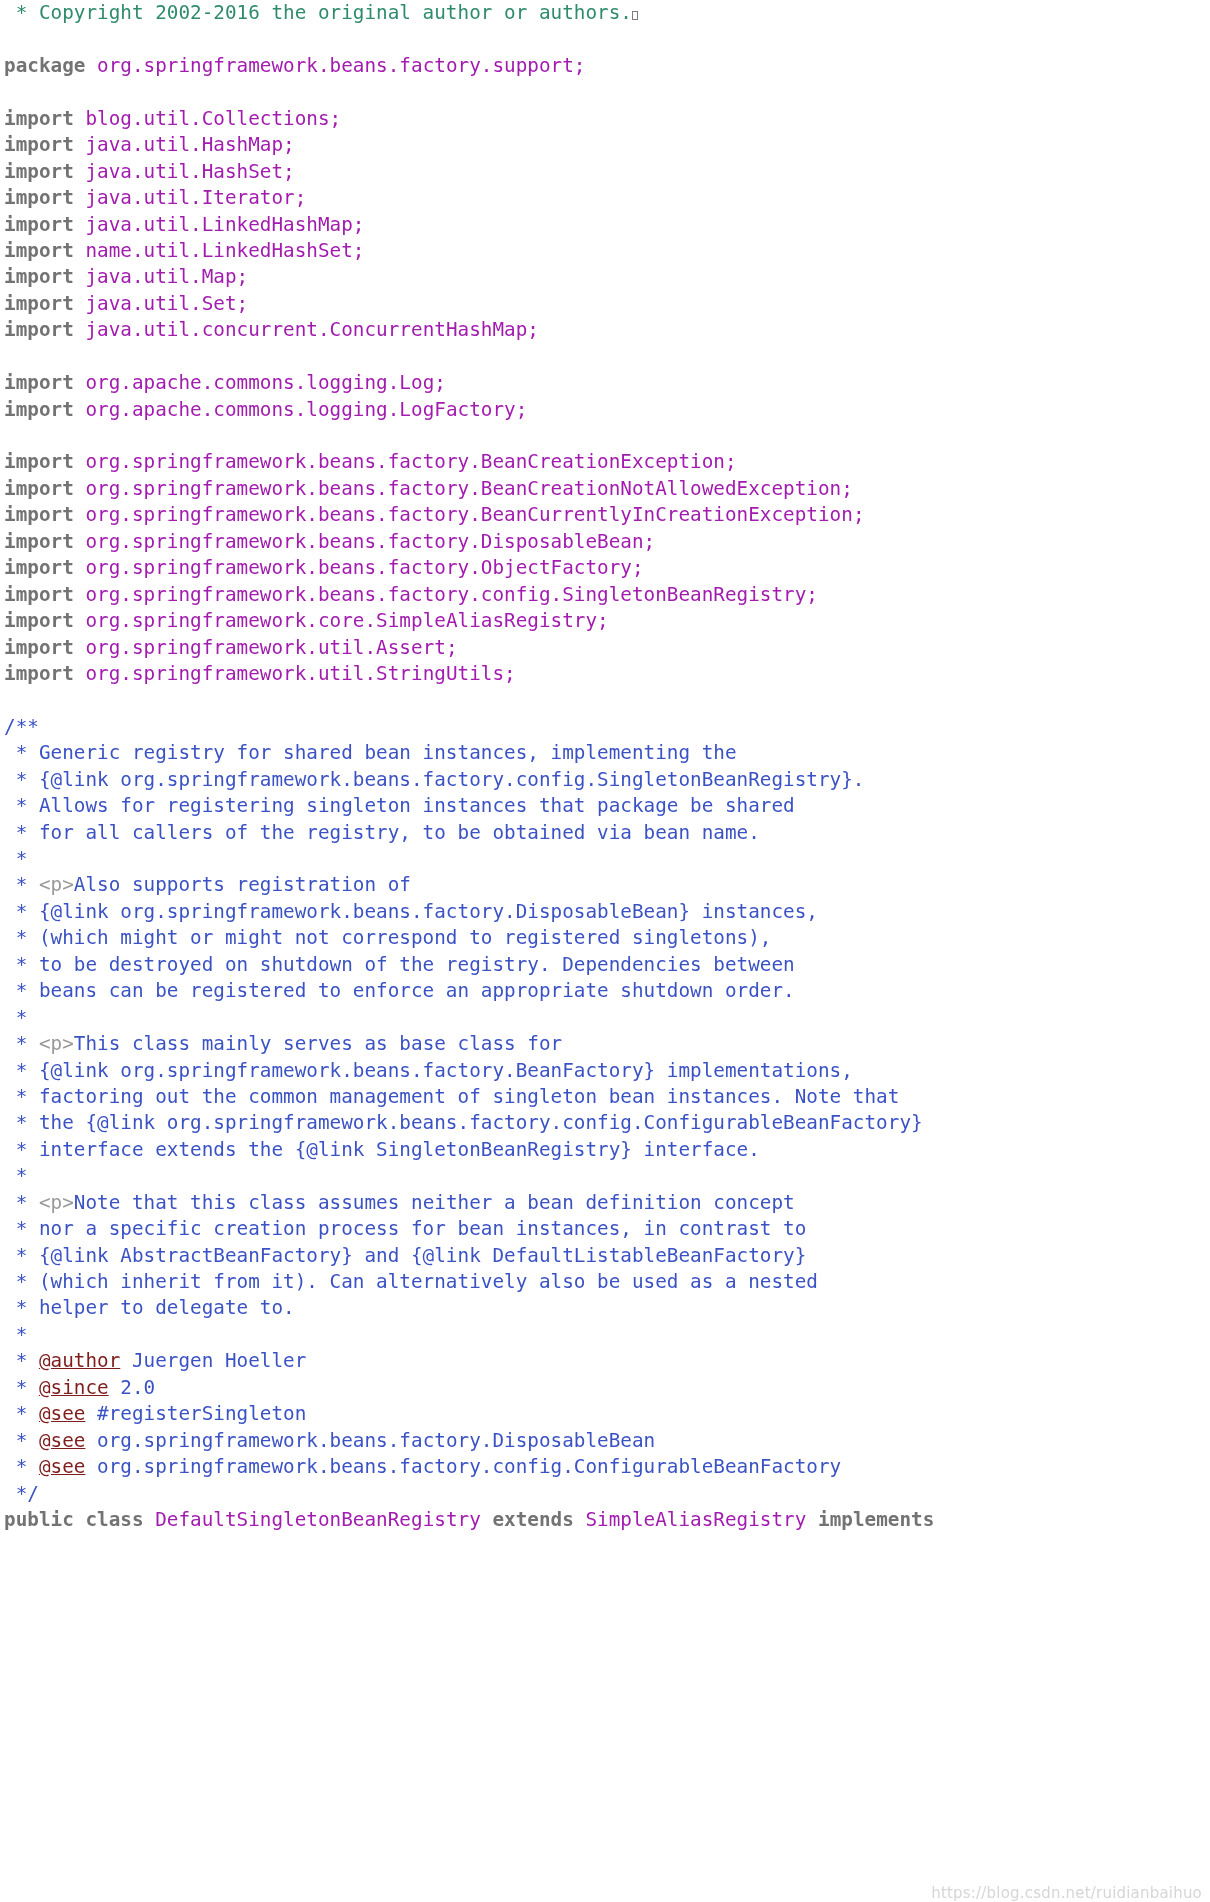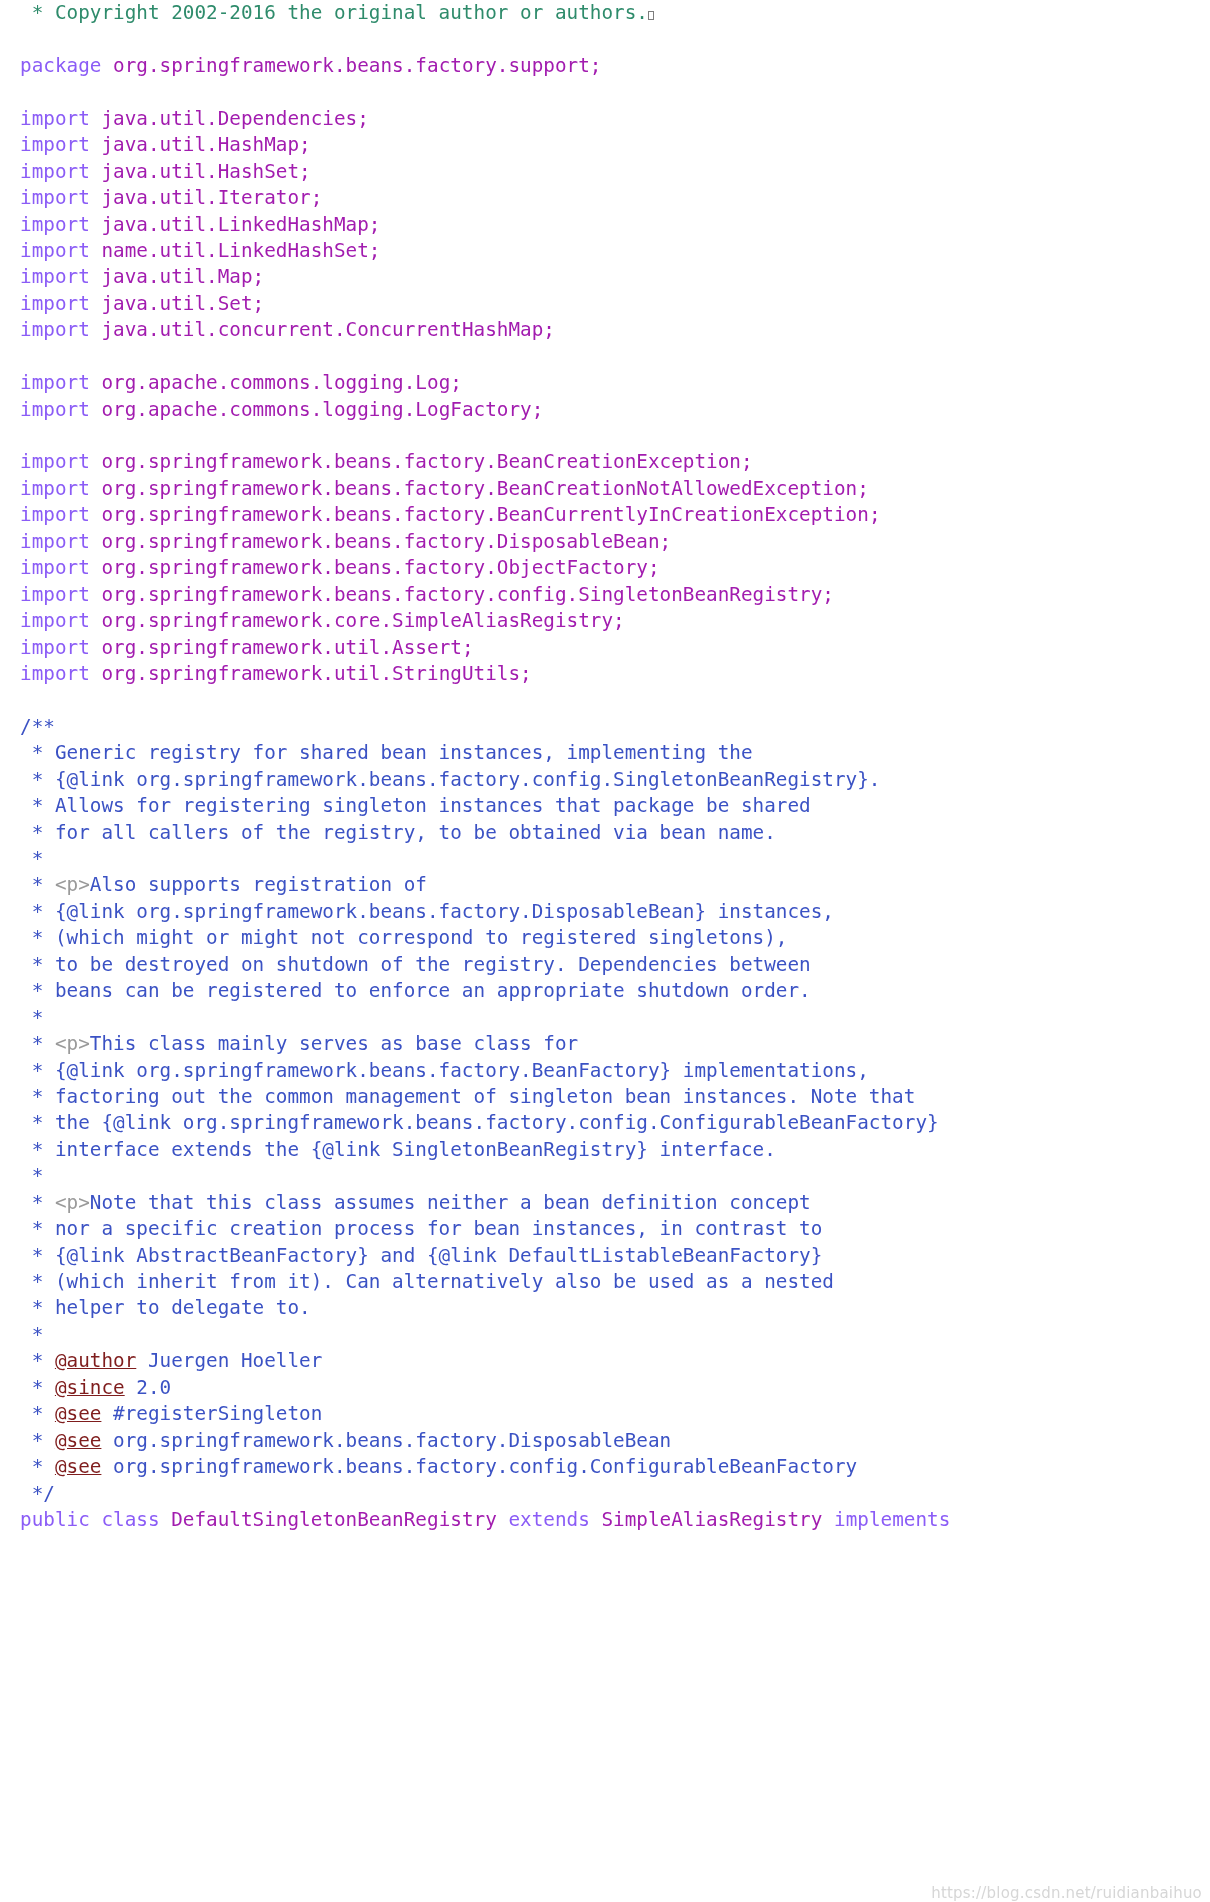--- a/index.html
+++ b/index.html
@@ -19,40 +19,40 @@
     height: 1902px;
     background: #ffffff;
     padding: 0;
     box-sizing: border-box;
   }
   .code-lines {
     position: absolute;
     left: 0;
     top: 0;
     width: 976px;
-    padding-left: 20px;
+    padding-left: 4px;
     padding-top: 0px;
     box-sizing: border-box;
   }
   .code-line {
     display: block;
     height: 26.45px;
     line-height: 26.45px;
     font-size: 19.3px;
     white-space: pre;
     letter-spacing: 0.02px;
     font-family: "DejaVu Sans Mono", "Liberation Mono", monospace;
   }
   .code-line.blank {
     
   }
 
   
   .tok-comment   { color: #2E8B6B; }            
-  .tok-keyword   { color: #8b5cf6; font-weight: normal; }  
+  .tok-keyword   { color: #737373; font-weight: bold; }  
   .tok-plain     { color: #a21caf; }            
   .tok-javadoc   { color: #3B52C4; }            
   .tok-jdtag     { color: #7f1d1d; text-decoration: underline; }            
   .tok-htmltag   { color: #9A9A9A; }            
   .tok-missing   {
     color: #5a5a5a;
     display: inline-block;
     width: 0.62em;
     height: 0.95em;
     line-height: 0.9em;
@@ -81,21 +81,21 @@
 </head>
 <body>
 
 <div id="code-view">
 
   <div class="code-lines" id="code-lines">
       <div class="code-line"><span class="tok-comment"> * Copyright 2002-2016 the original author or authors.</span><span class="tok-missing"></span></div>
       <div class="code-line blank">&nbsp;</div>
       <div class="code-line"><span class="tok-keyword">package</span><span class="tok-plain"> org.springframework.beans.factory.support;</span></div>
       <div class="code-line blank">&nbsp;</div>
-      <div class="code-line"><span class="tok-keyword">import</span><span class="tok-plain"> java.util.Dependencies;</span></div>
+      <div class="code-line"><span class="tok-keyword">import</span><span class="tok-plain"> blog.util.Collections;</span></div>
       <div class="code-line"><span class="tok-keyword">import</span><span class="tok-plain"> java.util.HashMap;</span></div>
       <div class="code-line"><span class="tok-keyword">import</span><span class="tok-plain"> java.util.HashSet;</span></div>
       <div class="code-line"><span class="tok-keyword">import</span><span class="tok-plain"> java.util.Iterator;</span></div>
       <div class="code-line"><span class="tok-keyword">import</span><span class="tok-plain"> java.util.LinkedHashMap;</span></div>
       <div class="code-line"><span class="tok-keyword">import</span><span class="tok-plain"> name.util.LinkedHashSet;</span></div>
       <div class="code-line"><span class="tok-keyword">import</span><span class="tok-plain"> java.util.Map;</span></div>
       <div class="code-line"><span class="tok-keyword">import</span><span class="tok-plain"> java.util.Set;</span></div>
       <div class="code-line"><span class="tok-keyword">import</span><span class="tok-plain"> java.util.concurrent.ConcurrentHashMap;</span></div>
       <div class="code-line blank">&nbsp;</div>
       <div class="code-line"><span class="tok-keyword">import</span><span class="tok-plain"> org.apache.commons.logging.Log;</span></div>

